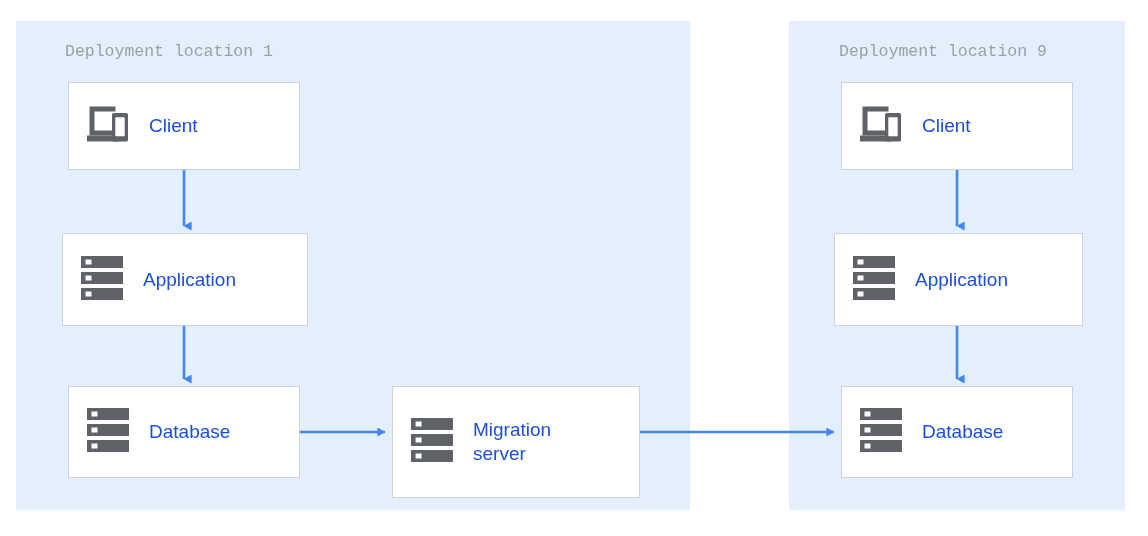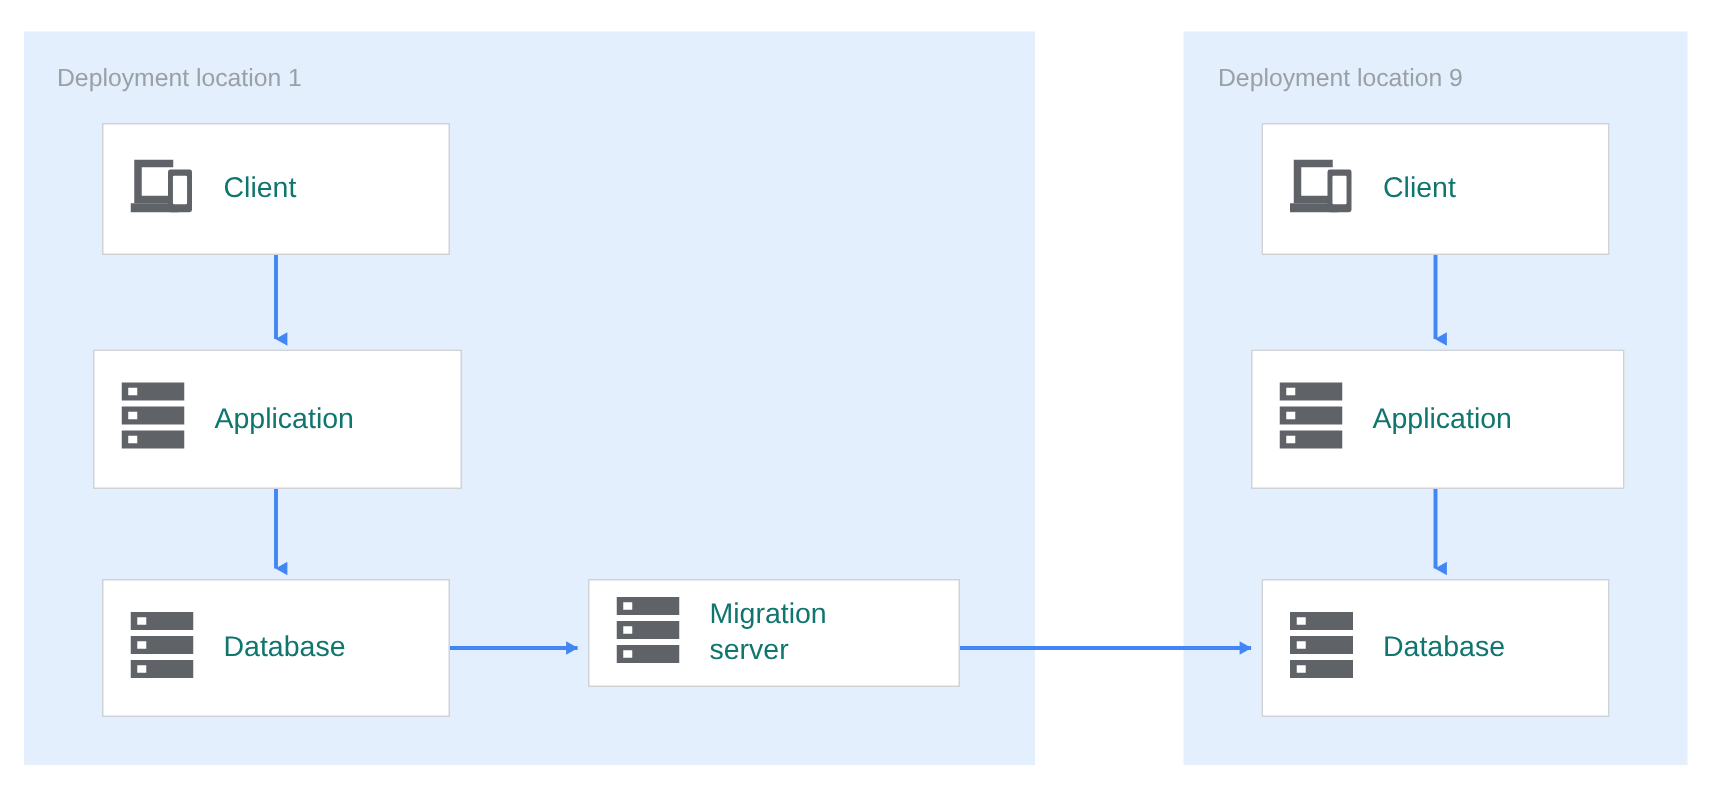--- a/index.html
+++ b/index.html
@@ -26,38 +26,39 @@
   .zone {
     position: absolute;
     background: #E3EFFC;
   }
   .zone-label {
     position: absolute;
     color: #9AA0A6;
     font-size: 16.5px;
     line-height: 20px;
     white-space: nowrap;
-    font-family: Liberation Sans, sans-serif;
+    font-family: Liberation Mono, monospace;
+    margin-left: 27px;
   }
 
   
   .node {
     position: absolute;
     background: #FFFFFF;
     border: 1px solid #CFD3D7;
     box-sizing: border-box;
     display: flex;
     align-items: center;
   }
   .node-icon {
     flex: 0 0 auto;
     display: block;
   }
   .node-label {
-    color: #0f766e;
+    color: #1d4ed8;
     font-size: 19px;
     line-height: 24px;
     font-family: "Liberation Sans", sans-serif;
     white-space: pre-line;
   }
 
   
   .node.icon-left .node-icon { margin-left: 18px; }
   .node.icon-left .node-label { margin-left: 20px; }
 
@@ -149,21 +150,21 @@
         <rect x="0" y="17" width="42" height="12" fill="#5F6368"></rect>
         <rect x="0" y="33" width="42" height="12" fill="#5F6368"></rect>
         <rect x="4.5" y="4.5" width="6" height="5" fill="#FFFFFF"></rect>
         <rect x="4.5" y="20.5" width="6" height="5" fill="#FFFFFF"></rect>
         <rect x="4.5" y="36.5" width="6" height="5" fill="#FFFFFF"></rect>
       </svg>
     </span>
     <span class="node-label">Database</span>
   </div>
 
-  <div class="node icon-left" style="left:392px; top:386px; width:248px; height:72px;">
+  <div class="node icon-left" style="left:392px; top:386px; width:248px; height:112px;">
     <span class="node-icon">
       <svg width="42" height="46" viewBox="0 0 42 46">
         <rect x="0" y="1" width="42" height="12" fill="#5F6368"></rect>
         <rect x="0" y="17" width="42" height="12" fill="#5F6368"></rect>
         <rect x="0" y="33" width="42" height="12" fill="#5F6368"></rect>
         <rect x="4.5" y="4.5" width="6" height="5" fill="#FFFFFF"></rect>
         <rect x="4.5" y="20.5" width="6" height="5" fill="#FFFFFF"></rect>
         <rect x="4.5" y="36.5" width="6" height="5" fill="#FFFFFF"></rect>
       </svg>
     </span>

